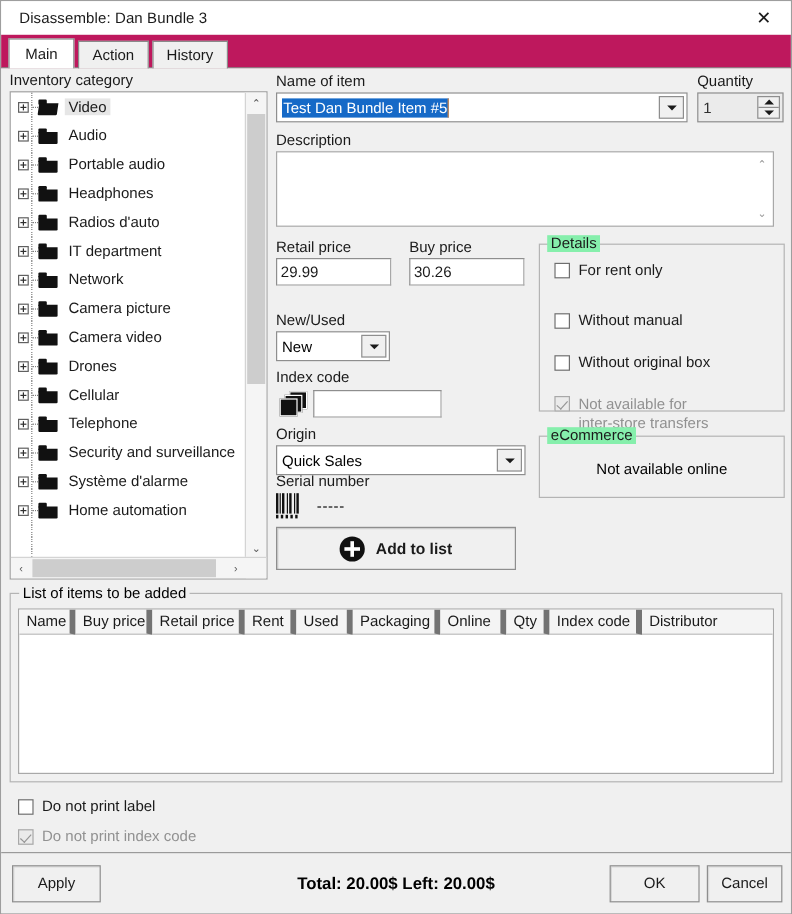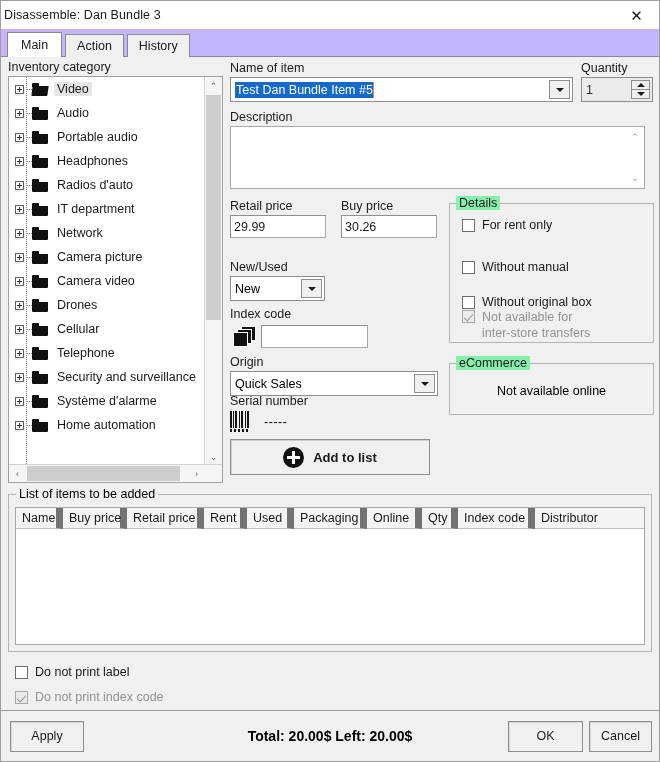--- a/index.html
+++ b/index.html
@@ -28,37 +28,37 @@
     height: 28px;
     background: #ffffff;
     display: flex;
     align-items: center;
     flex: 0 0 auto;
     position: relative;
   }
   .title-text {
     font-size: 12.5px;
     color: #1a1a1a;
-    padding-left: 3px;
+    padding-left: 15px;
     letter-spacing: 0.1px;
     white-space: nowrap;
   }
   .close-btn {
     position: absolute;
     right: 0; top: 0;
     width: 45px; height: 28px;
     display: flex; align-items: center; justify-content: center;
     font-size: 15px;
     color: #1a1a1a;
     line-height: 1;
   }
   
   .tabstrip {
     height: 28px;
-    background: #c4b5fd;
+    background: #be185d;
     display: flex;
     align-items: flex-end;
     padding-left: 6px;
     flex: 0 0 auto;
     position: relative;
   }
   .tabstrip::after {
     content: "";
     position: absolute;
     left: 0; right: 0; bottom: 0;
@@ -430,21 +430,21 @@
     position: absolute;
     left: 6px; top: 12px; right: 6px; bottom: 6px;
     background: #ffffff;
     border: 1px solid #a8a8a8;
     overflow: hidden;
   }
   .thead { display: flex; height: 21px; }
   .th {
     box-sizing: border-box;
     background: #f4f4f4;
-    border-right: 7px solid #737373;
+    border-right: 5px solid #737373;
     border-bottom: 1px solid #bdbdbd;
     font-size: 12.5px;
     color: #1a1a1a;
     display: flex; align-items: center;
     padding: 0 6px;
     white-space: nowrap;
   }
   .th.last { flex: 1; border-right: none; }
   
   .bottom-chks { position: absolute; left: 14px; top: 608px; }
@@ -747,21 +747,21 @@
           <div class="gtitle">Details</div>
           <div style="padding:14px 0 0 12px;">
             <div class="chk-row" style="margin-bottom:28px;">
               <span class="chkbox"></span>
               <span>For rent only</span>
             </div>
             <div class="chk-row" style="margin-bottom:21px;">
               <span class="chkbox"></span>
               <span>Without manual</span>
             </div>
-            <div class="chk-row" style="margin-bottom:0;">
+            <div class="chk-row" style="margin-bottom:20px;">
               <span class="chkbox"></span>
               <span>Without original box</span>
             </div>
             <div class="chk-row">
               <span class="chkbox disabled checked"></span>
               <span class="dim" style="line-height:16px;">
                 <span>Not available for</span><br>
                 <span>inter-store transfers</span>
               </span>
             </div>

